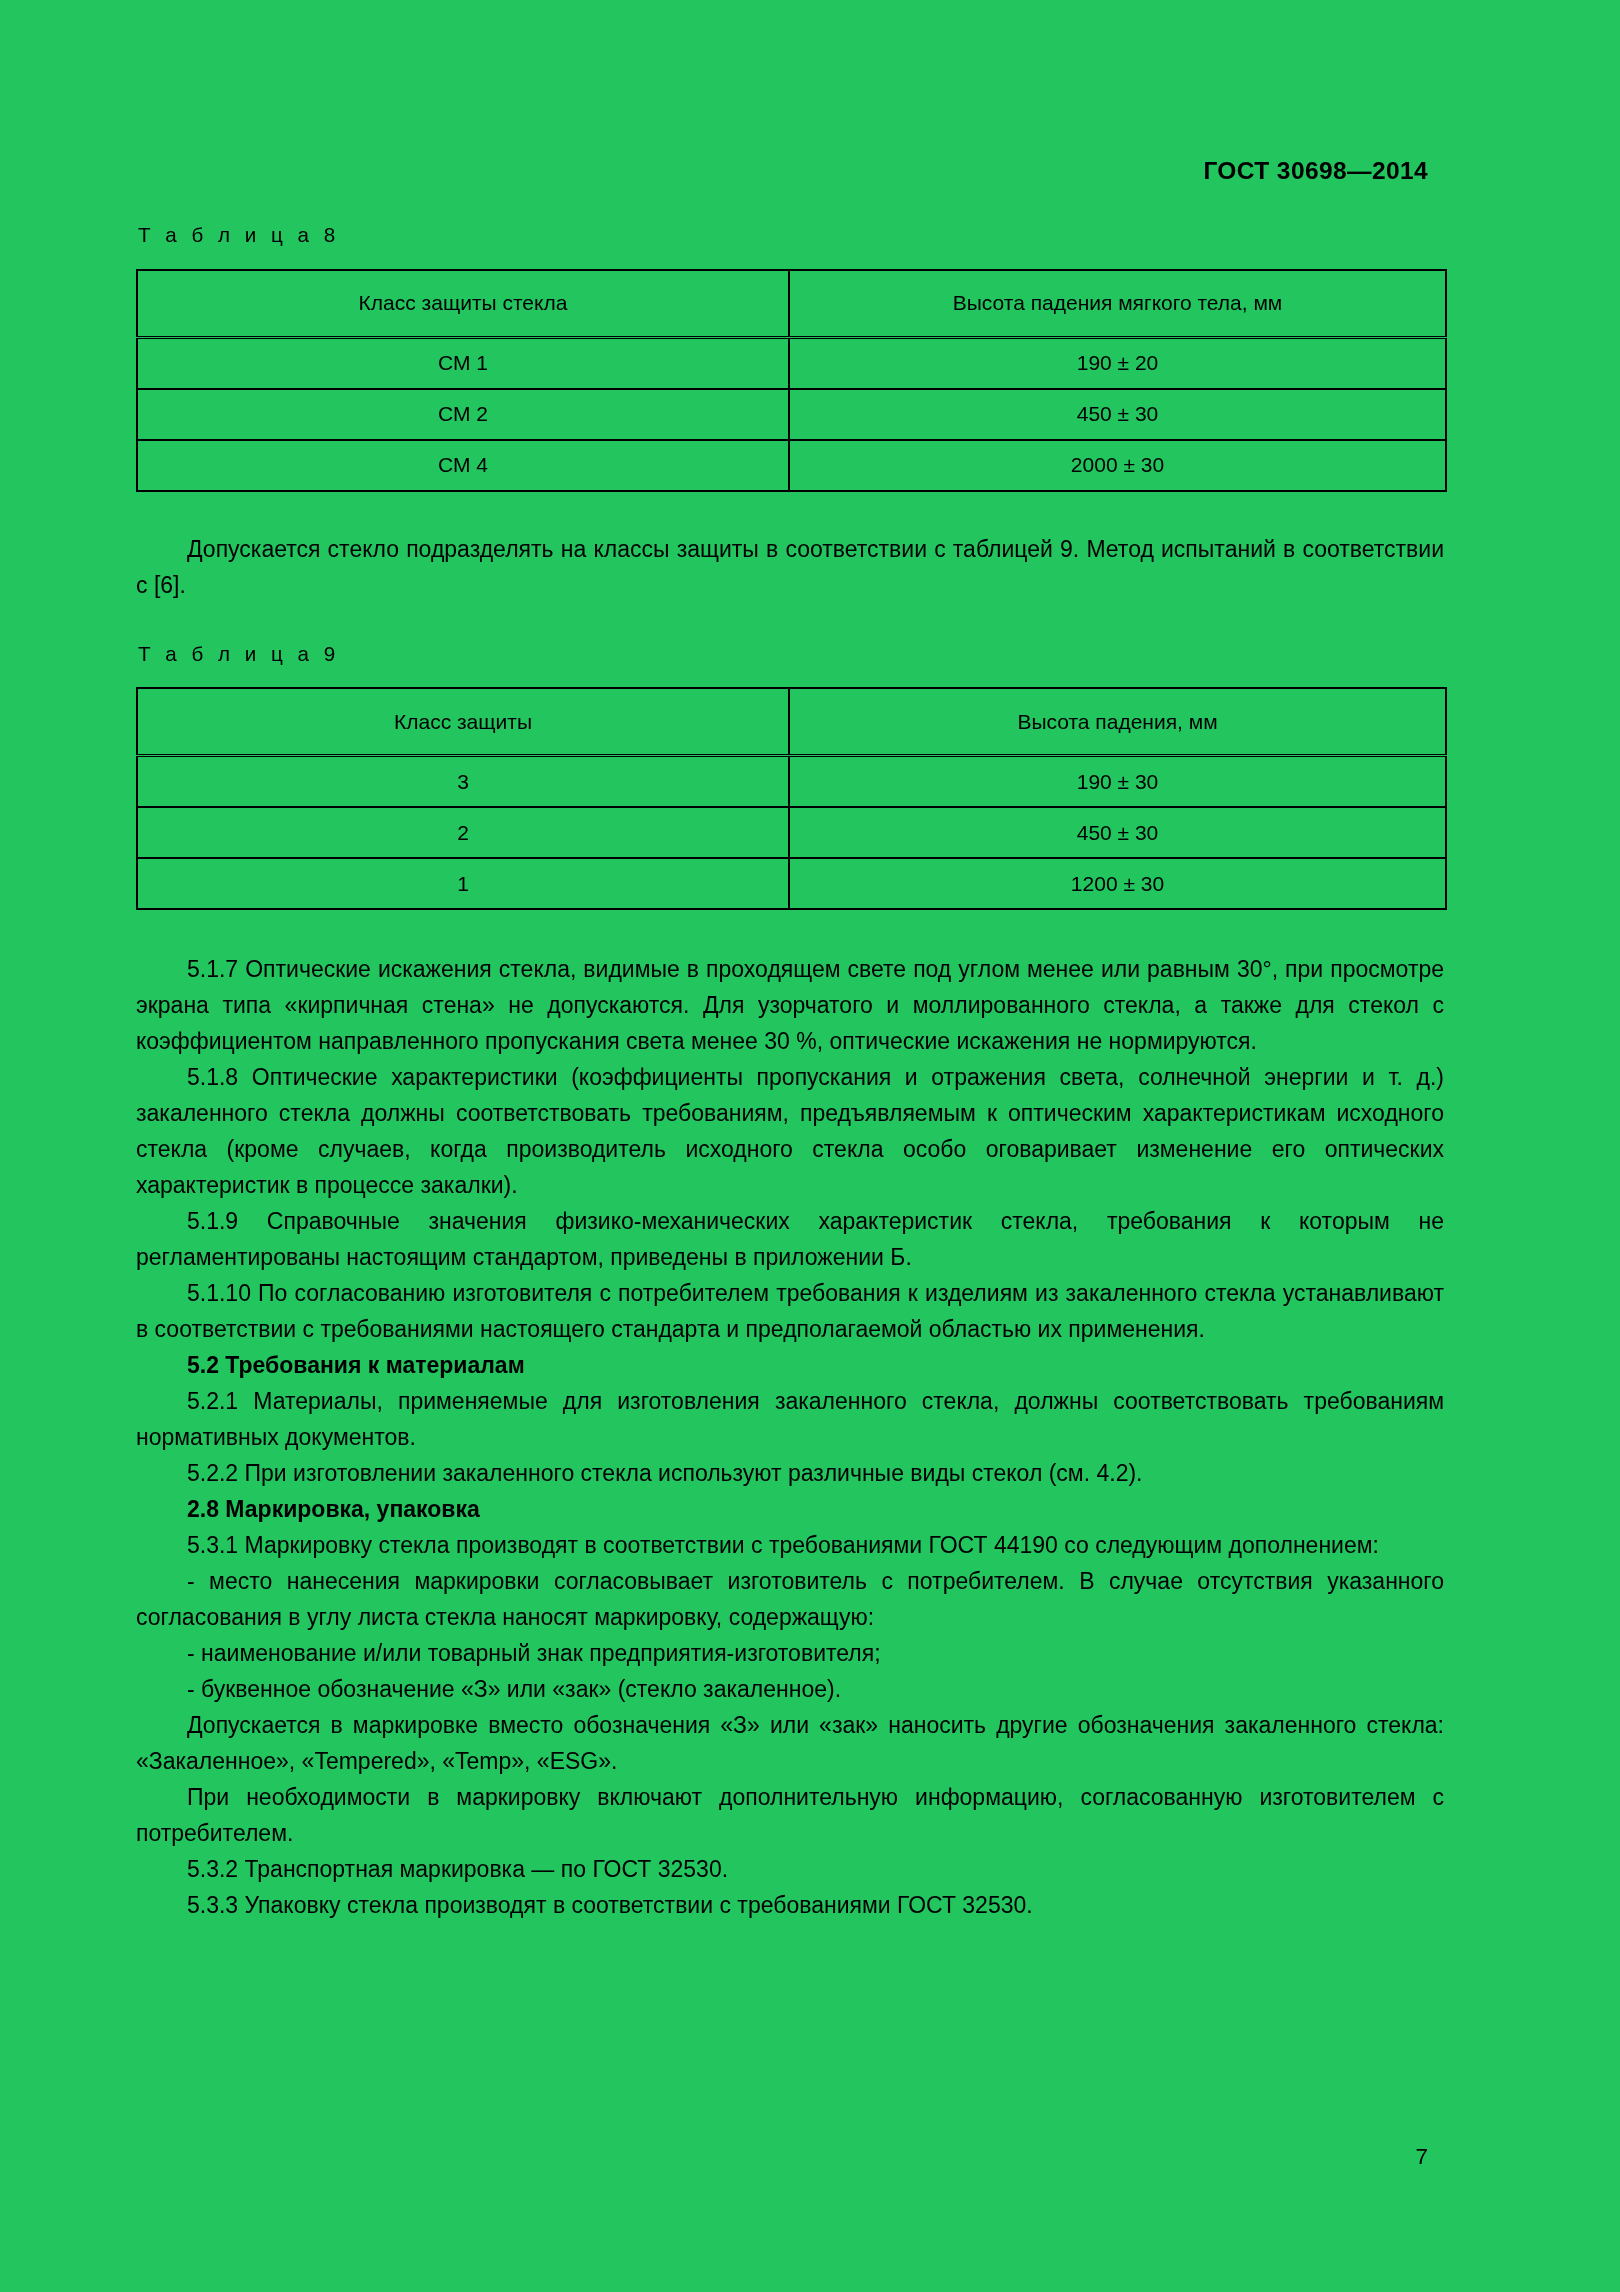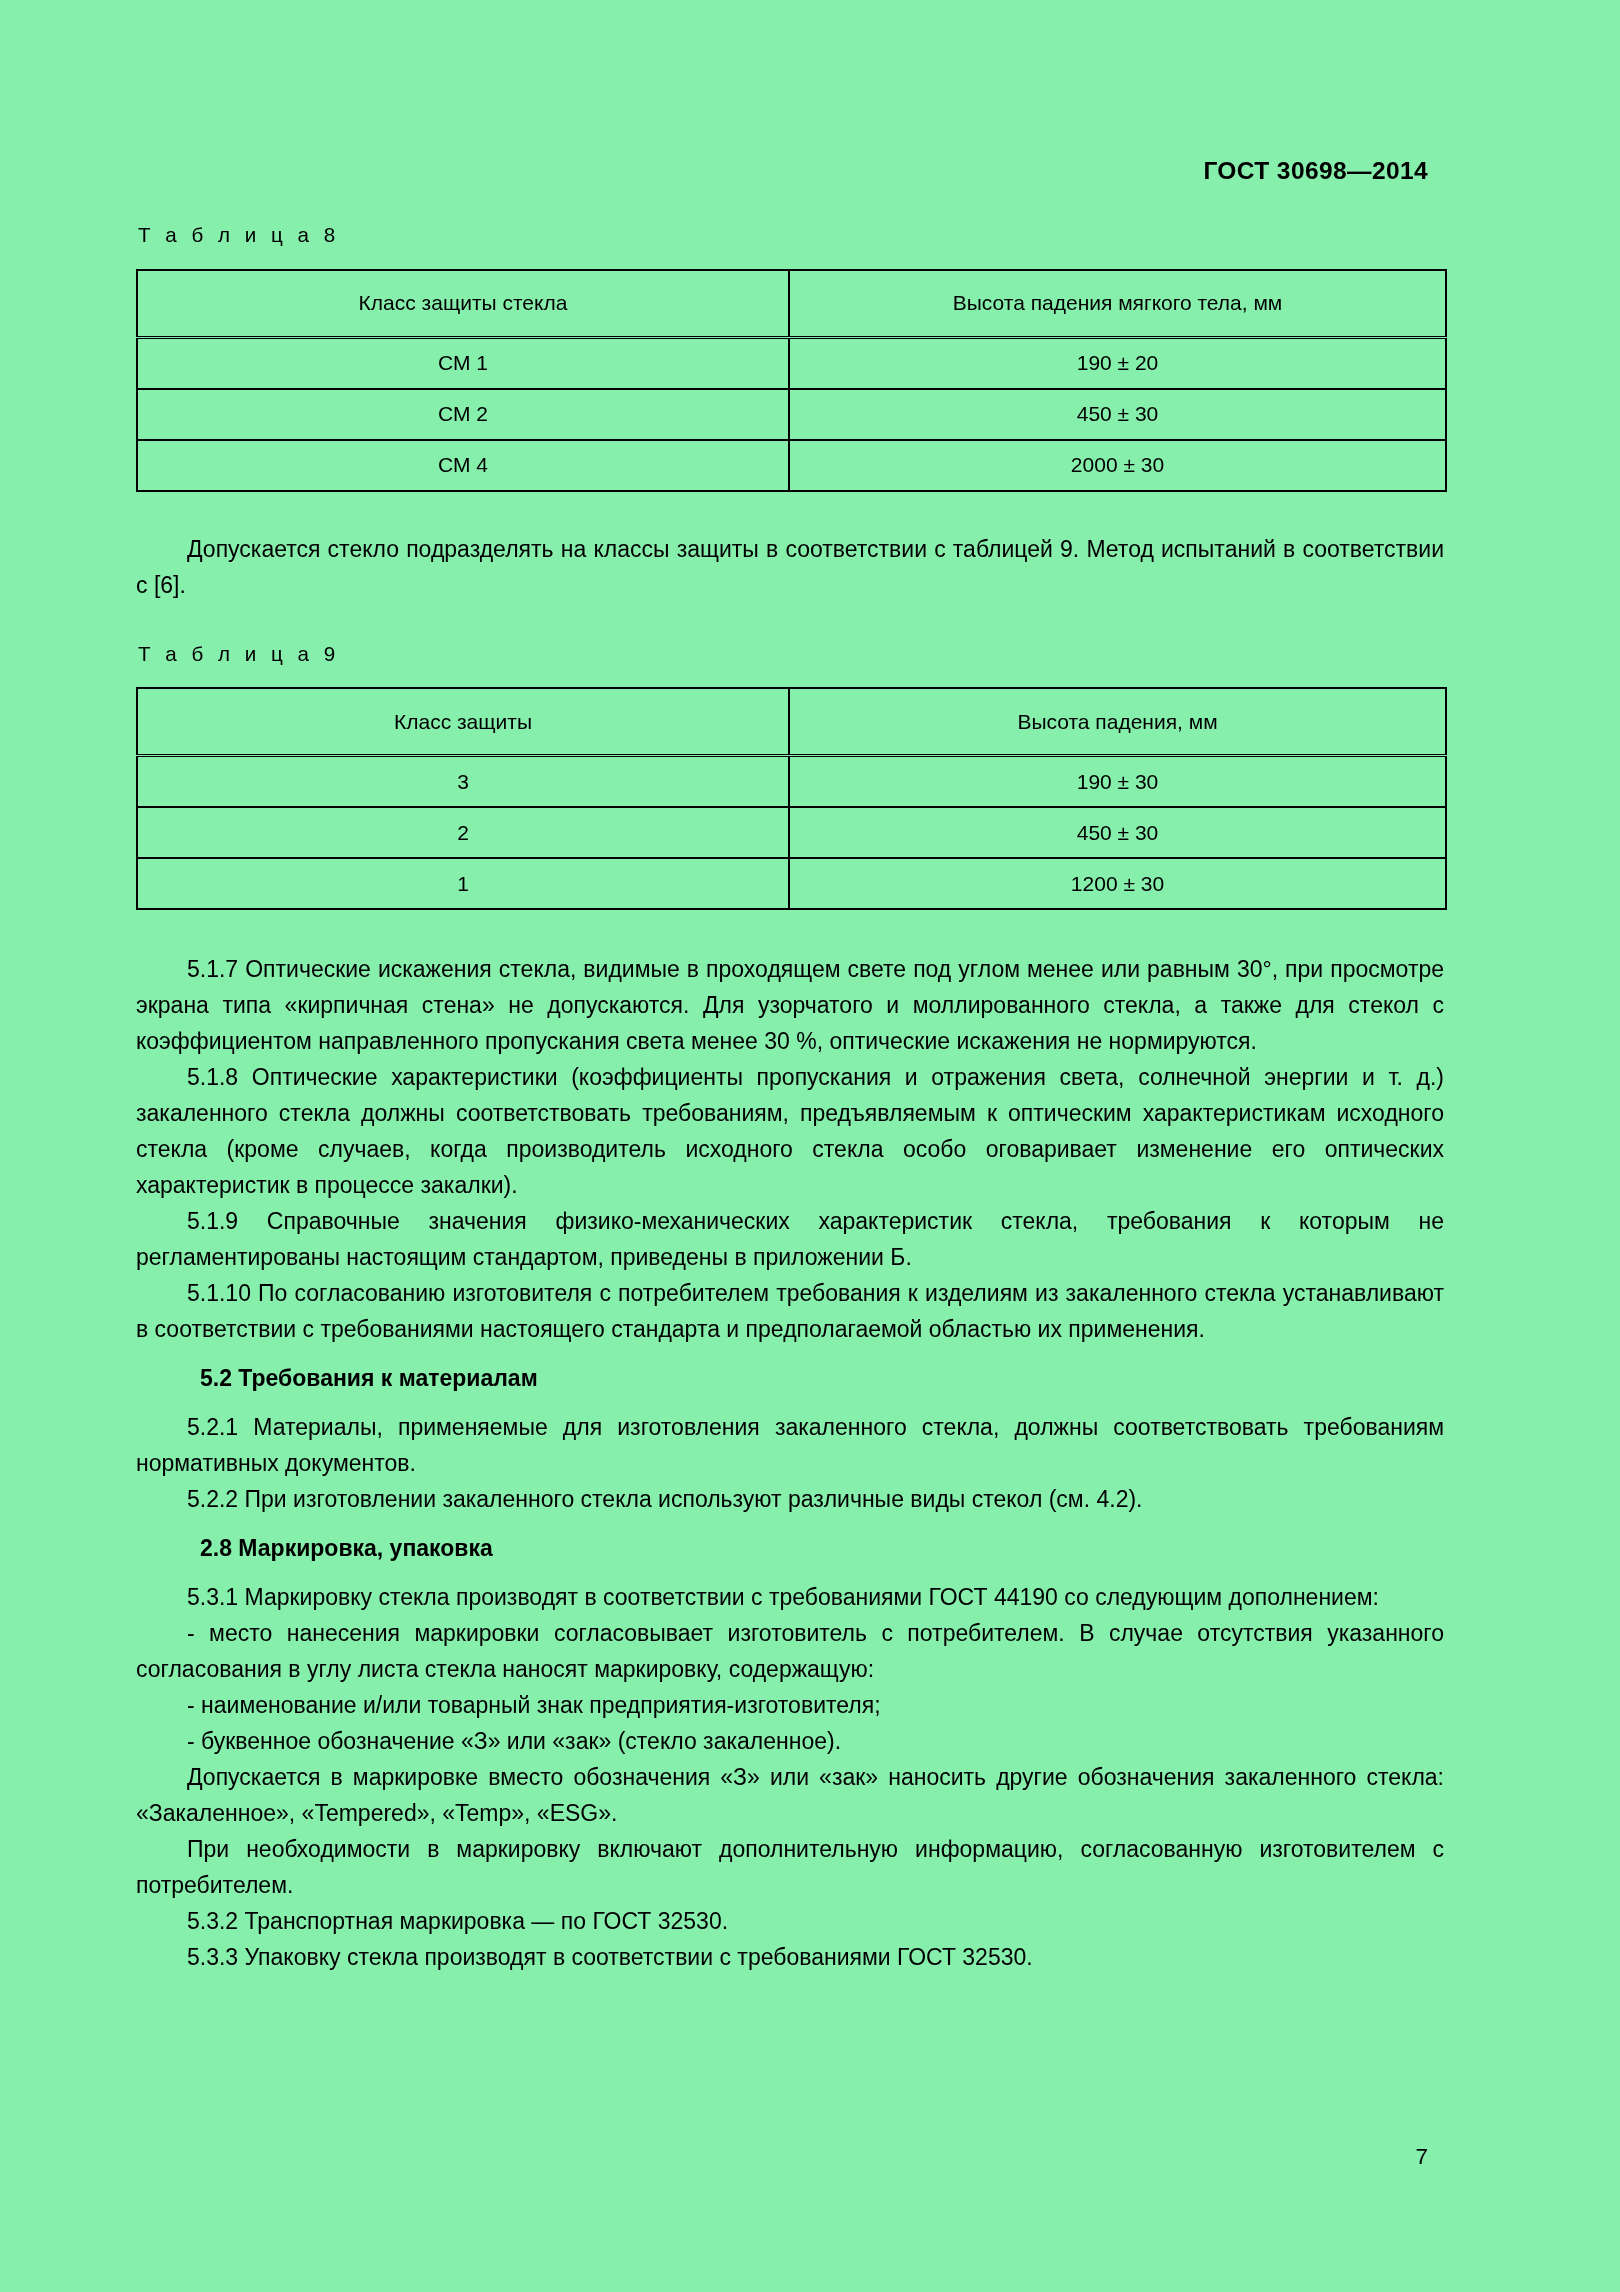--- a/index.html
+++ b/index.html
@@ -8,21 +8,21 @@
     background: #ffffff;
   }
   body {
     font-family: "Liberation Sans", sans-serif;
     color: #000000;
   }
   .page {
     position: relative;
     width: 1620px;
     height: 2293px;
-    background: #86efac;
+    background: #22c55e;
     box-sizing: border-box;
     overflow: hidden;
   }
   .header {
     position: absolute;
     top: 157px;
     right: 192px;
     font-size: 24.5px;
     font-weight: bold;
     letter-spacing: 0.4px;
@@ -74,21 +74,21 @@
     text-align: justify;
     margin: 0;
     text-indent: 51px;
     hyphens: manual;
   }
   .para.dash { text-indent: 51px; }
   .heading {
     font-size: 23px;
     line-height: 36px;
     font-weight: bold;
-    margin: 13px;
+    margin: 0;
     text-indent: 51px;
     text-align: left;
   }
   .body-block { margin-top: 41px; }
   .page-number {
     position: absolute;
     right: 192px;
     bottom: 123px;
     font-size: 22.5px;
   }

